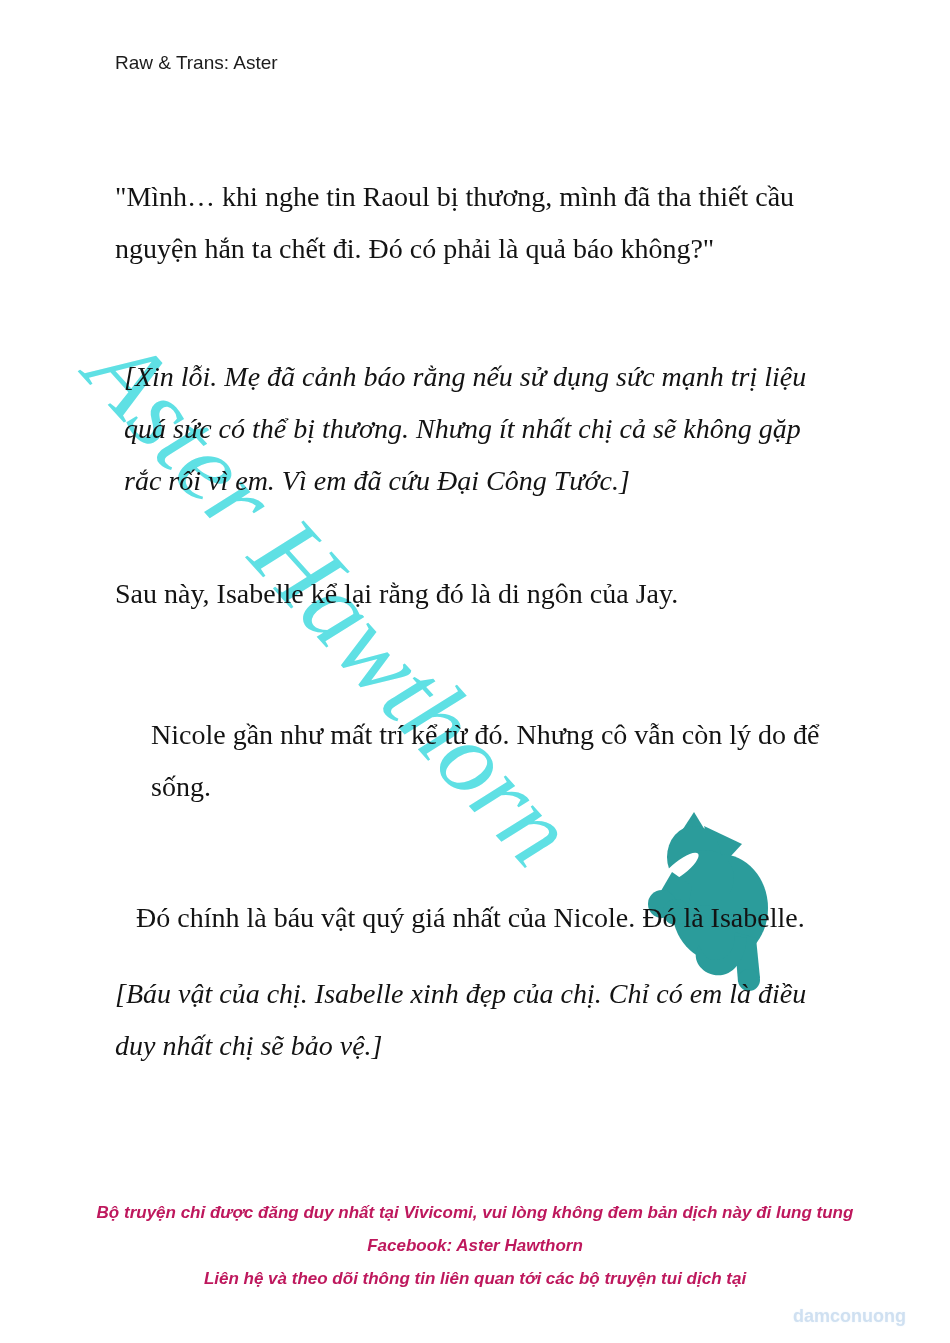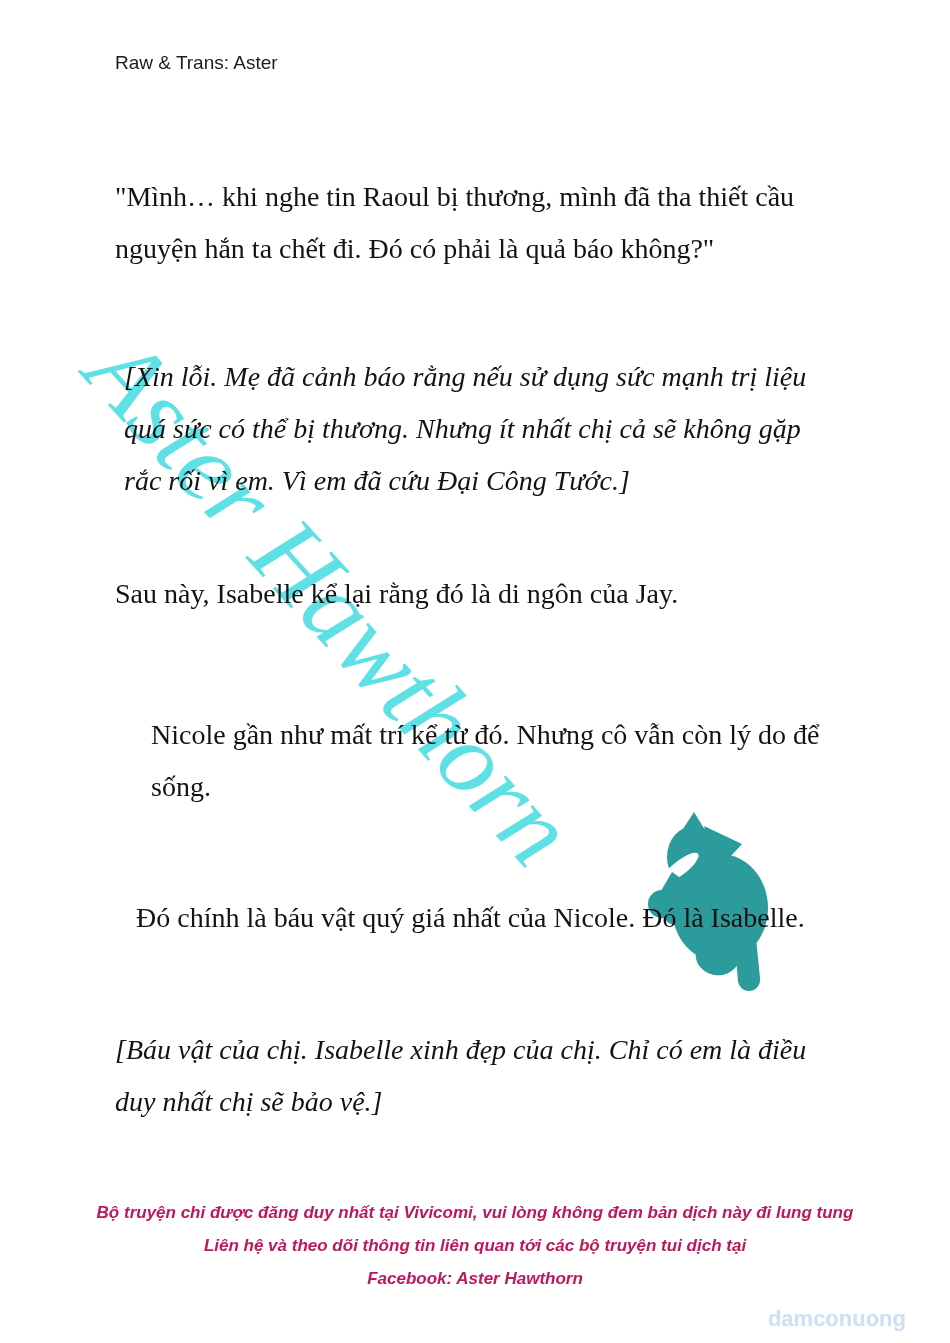--- a/index.html
+++ b/index.html
@@ -47,21 +47,21 @@
     color:#131313;
     white-space:pre-line;
     z-index:2;
   }
   .para.italic{font-style:italic;}
   .p1{top:171px;}
   .p2{top:351px;margin-left:9px;}
   .p3{top:568px;}
   .p4{top:709px;margin-left:36px;}
   .p5{top:892px;margin-left:21px;}
-  .p6{top:1024px;}
+  .p6{top:968px;}
   .footer{
     position:absolute;
     left:0; top:1196px;
     width:950px;
     text-align:center;
     font-family:"Liberation Sans", sans-serif;
     font-weight:bold;
     font-style:italic;
     font-size:17px;
     line-height:33px;
@@ -77,21 +77,21 @@
     font-size:31px;
     letter-spacing:-1px;
     color:#0f172a;
     z-index:2;
   }
   .damconuong-logo{
     position:absolute;
     right:14px; top:1306px;
     font-family:"Liberation Sans", sans-serif;
     font-weight:bold;
-    font-size:22px;
+    font-size:18px;
     color:#cfe0f1;
     text-shadow:0 0 6px #ffffff, 0 0 2px #eaf3fb;
     z-index:2;
   }
 </style>
 </head>
 <body>
 
 <div class="page">
 
@@ -137,21 +137,21 @@
   <p class="para p4">Nicole gần như mất trí kể từ đó. Nhưng cô vẫn còn lý do để
 sống.</p>
 
   <p class="para p5">Đó chính là báu vật quý giá nhất của Nicole. Đó là Isabelle.</p>
 
   <p class="para italic p6">[Báu vật của chị. Isabelle xinh đẹp của chị. Chỉ có em là điều
 duy nhất chị sẽ bảo vệ.]</p>
 
   <div class="footer">
     <div>Bộ truyện chỉ được đăng duy nhất tại Vivicomi, vui lòng không đem bản dịch này đi lung tung</div>
+    <div>Facebook: Aster Hawthorn</div>
     <div>Liên hệ và theo dõi thông tin liên quan tới các bộ truyện tui dịch tại</div>
-    <div>Facebook: Aster Hawthorn</div>
   </div>
 
   <div class="vcomycs-logo">Vcomycs</div>
 
   <div class="damconuong-logo">damconuong</div>
 
 </div>
 
 </body></html>

